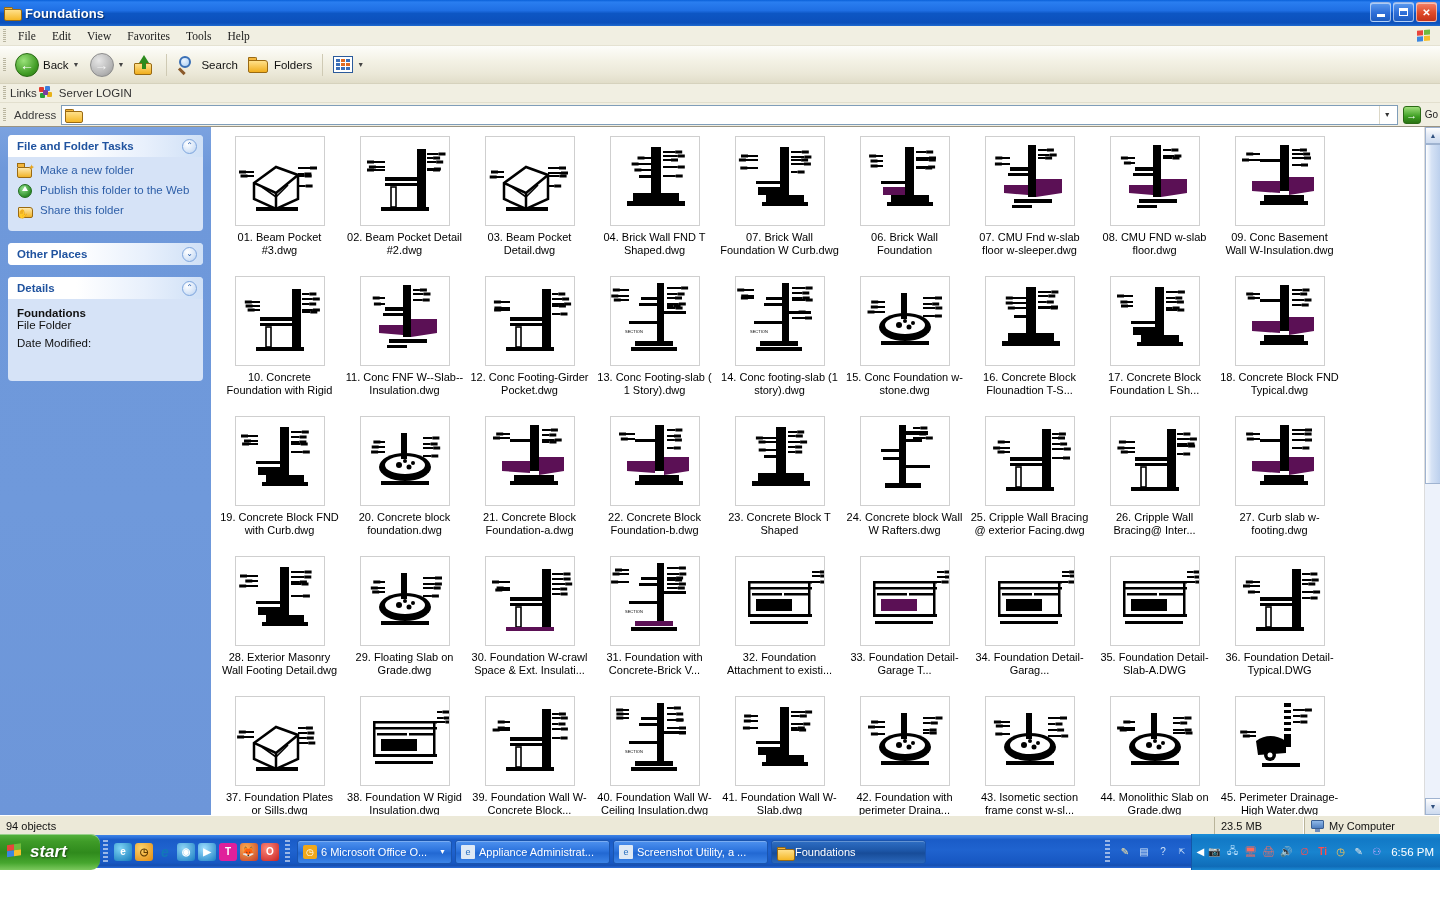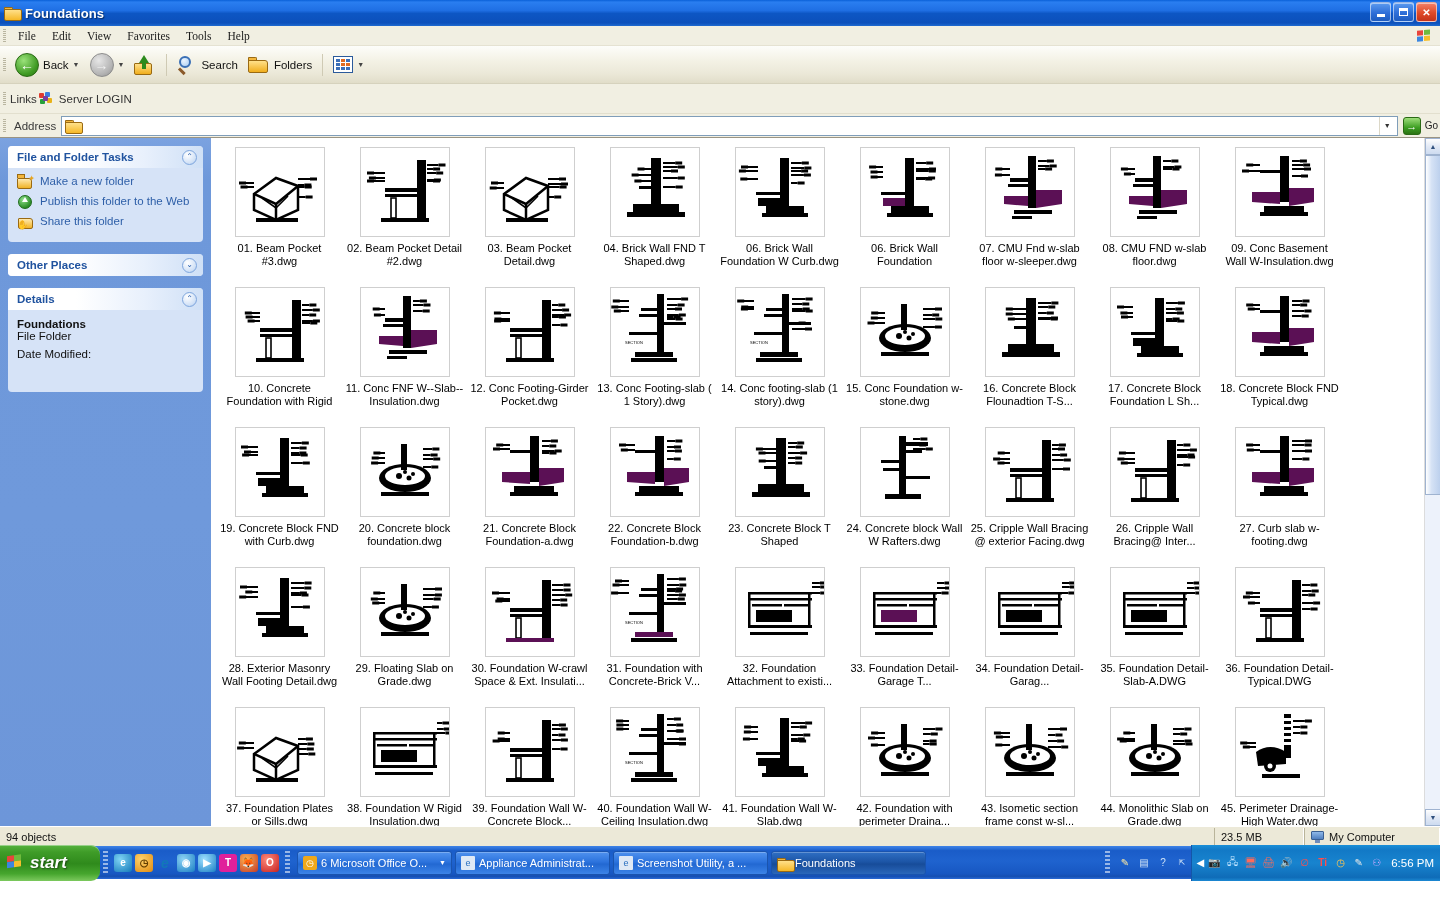--- a/index.html
+++ b/index.html
@@ -120,21 +120,21 @@
   .foldericon2 .t { position:absolute; left:0; top:1px; width:9px; height:4px;
      background:#f3b63c; border:1px solid #9a6a12; border-bottom:none; border-radius:1px 2px 0 0;}
   .viewsicon { width:20px; height:17px; border:1px solid #2b5a9b; background:#fff;
      display:grid; grid-template-columns:repeat(3,1fr); grid-template-rows:repeat(3,1fr); gap:1px; padding:2px;}
   .viewsicon span { background:#3b6fb8; }
   .viewsicon span:nth-child(2),.viewsicon span:nth-child(6){ background:#e06a20;}
   .viewsicon span:nth-child(5){ background:#e06a20;}
 
   
   #linksbar {
-    height:30px; background:#f1efe2; display:flex; align-items:center;
+    height:19px; background:#f1efe2; display:flex; align-items:center;
     border-bottom:1px solid #e2dfce; font-size:11.5px; color:#333;
   }
   .link-ico { width:16px; height:14px; position:relative; margin:0 4px 0 2px; }
   .link-ico i { position:absolute; width:5px; height:5px; border-radius:1px; }
   .link-ico i:nth-child(1){left:0;top:1px;background:#e03b2f;}
   .link-ico i:nth-child(2){left:6px;top:0;background:#3b7fe0;}
   .link-ico i:nth-child(3){left:1px;top:7px;background:#25a03a;}
   .link-ico i:nth-child(4){left:8px;top:6px;background:#e8b218;}
   .link-ico i:nth-child(5){left:4px;top:4px;background:#7a3fa0;}
 
@@ -644,21 +644,21 @@
               <rect x="55.0" y="34.0" width="6.6" height="2" fill="#000"></rect>
               <rect x="61.6" y="33.5" width="7" height="3" fill="#000"></rect>
            <rect x="11.0" y="18.0" width="11.0" height="2" fill="#000"></rect>
               <rect x="5.0" y="17.5" width="7" height="3" fill="#000"></rect>
               <rect x="8.9" y="22.0" width="13.1" height="2" fill="#000"></rect>
               <rect x="2.9" y="21.5" width="7" height="3" fill="#000"></rect>
               <rect x="10.3" y="30.0" width="11.7" height="2" fill="#000"></rect>
               <rect x="4.3" y="29.5" width="7" height="3" fill="#000"></rect>
             </svg>
           </div>
-          <div class="cell-label">06. Brick Wall Foundation W Curb.dwg</div>
+          <div class="cell-label">07. Brick Wall Foundation W Curb.dwg</div>
         </div>
         <div class="cell">
           <div class="thumb">
             <svg width="88" height="88" viewBox="0 0 88 88" xmlns="http://www.w3.org/2000/svg">
     <defs>
                 <pattern id="hx6" width="4" height="4" patternUnits="userSpaceOnUse" patternTransform="rotate(45)">
       <rect width="1.6" height="4" fill="#000"></rect>
                 </pattern>
               </defs>
     <rect width="88" height="88" fill="#fff"></rect>

